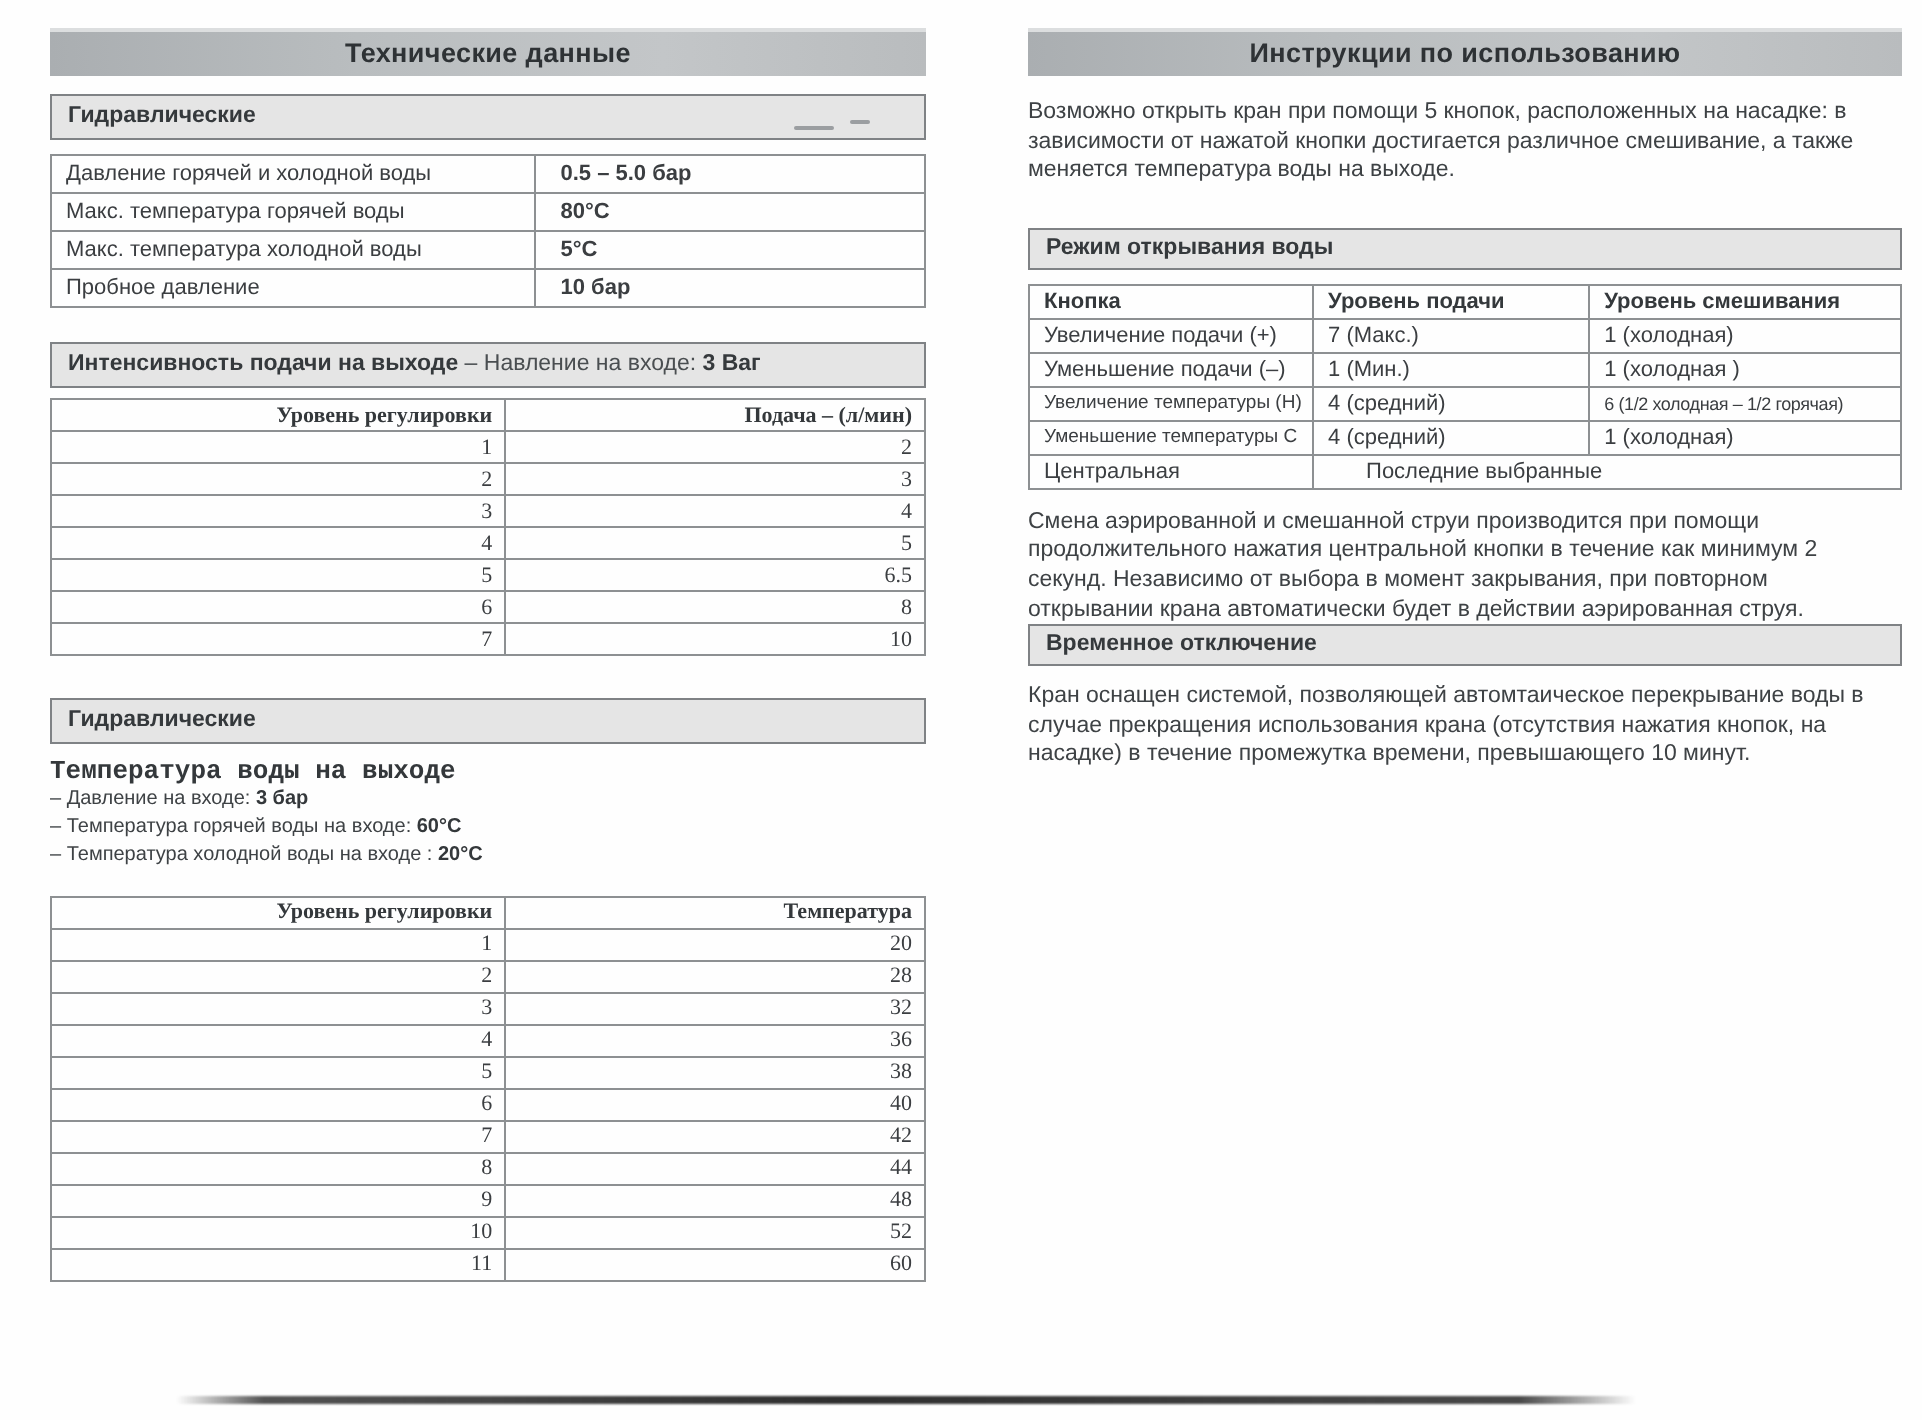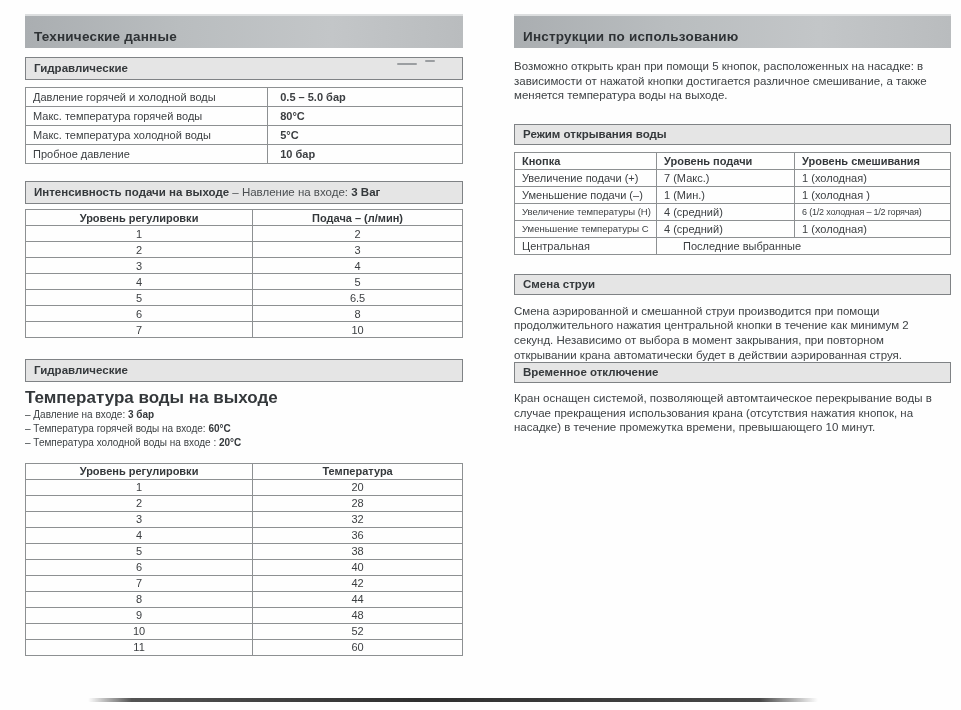--- a/index.html
+++ b/index.html
@@ -6,58 +6,58 @@
   body{
     width:961px;height:710px;background:#fefefe;position:relative;overflow:hidden;
     font-family:"Liberation Sans","DejaVu Sans",sans-serif;color:#3b3e41;
     -webkit-font-smoothing:antialiased;
   }
   .col{position:absolute;top:14px;}
   .col-left{left:25px;width:438px;}
   .col-right{left:514px;width:437px;}
 
   .bar{
-    height:19px;padding:13px 9px 0;
+    height:19px;padding:3px 9px 0;
     background:linear-gradient(90deg,#aaaeb1 0%,#b9bdbf 35%,#c3c6c8 70%,#b9bcbe 100%);
     border-top:2px solid #dcdedf;
-    font-weight:bold;font-size:13.5px;color:#2e3235;letter-spacing:.2px;
+    font-weight:bold;font-size:13.5px;color:#2e3235;letter-spacing:.2px;text-align:center;
   }
 
   .tbox{
     border:1px solid #7f8285;background:#e5e5e5;
     padding:4px 8px 5px;font-size:11.5px;color:#35393c;
   }
   .tbox .b{font-weight:bold;}
   .tbox .l{font-weight:normal;color:#4a4e51;}
 
   table{border-collapse:collapse;width:100%;font-size:11px;color:#3b3e41;table-layout:fixed;}
   th,td{border:1px solid #8d9092;padding:2px 6px;overflow:hidden;white-space:nowrap;}
   th{font-weight:bold;color:#34383b;}
 
   
   #kv-table td{padding:3px 7px;}
   #kv-table td:first-child{width:52%;}
   #kv-table td:last-child{font-weight:bold;padding-left:12px;}
 
   
-  .levels th,.levels td{text-align:center;padding:1.5px 6px;}
+  .levels th,.levels td{text-align:right;padding:1.5px 6px;font-family:Liberation Serif, serif;}
   .levels th:first-child,.levels td:first-child{width:49%;}
 
   
   #mode-table th,#mode-table td{text-align:left;padding:2px 7px;}
   #mode-table th:nth-child(1){width:32.5%;}
   #mode-table th:nth-child(2){width:31.5%;}
   #mode-table th:nth-child(3){width:36%;}
   #mode-table tbody[data-rows] tr:nth-child(3) td:first-child,
   #mode-table tbody[data-rows] tr:nth-child(4) td:first-child{font-size:9.5px;}
   #mode-table tbody[data-rows] tr:nth-child(3) td:last-child{font-size:9px;letter-spacing:-.2px;}
   #mode-table td.merged{padding-left:26px;}
 
   .para{font-size:11.5px;line-height:14.6px;color:#3e4245;text-align:left;}
-  .subtitle{font-weight:bold;font-size:17px;color:#34383b;}
+  .subtitle{font-weight:bold;font-size:13px;color:#34383b;font-family:Liberation Mono, monospace;}
   .bullet{font-size:10px;line-height:14.2px;color:#3e4245;}
   .bullet .v{font-weight:bold;color:#34383b;}
 
   .artifact{position:absolute;background:#9b9ea1;border-radius:1px;}
   .scanline{
     position:absolute;left:88px;top:698px;width:730px;height:4px;border-radius:2px;
     background:linear-gradient(90deg,rgba(45,45,45,0) 0%,rgba(40,40,40,.8) 6%,#2f2f2f 45%,rgba(40,40,40,.85) 92%,rgba(45,45,45,0) 100%);
     filter:blur(.5px);
   }
 </style>
@@ -248,23 +248,20 @@
         </tr>
       </tbody>
     <tbody>
       <tr>
         <td>Центральная</td>
         <td class="merged" colspan="2">Последние выбранные</td>
       </tr>
     </tbody>
   </table>
 
-  <div class="tbox" style="margin-top:19px;padding:3px 8px 4px;">
-    <span class="b">Смена струи</span>
-  </div>
 
   <div class="para" style="margin-top:9px;width:426px;">Смена аэрированной и смешанной струи производится при помощи продолжительного нажатия центральной кнопки в течение как минимум 2 секунд. Независимо от выбора в момент закрывания, при повторном открывании крана автоматически будет в действии аэрированная струя.</div>
 
   <div class="tbox" style="padding:3px 8px 4px;">
     <span class="b">Временное отключение</span>
   </div>
 
   <div class="para" style="margin-top:8px;width:430px;">Кран оснащен системой, позволяющей автомтаическое перекрывание воды в случае прекращения использования крана (отсутствия нажатия кнопок, на насадке) в течение промежутка времени, превышающего 10 минут.</div>
 
 </div>

